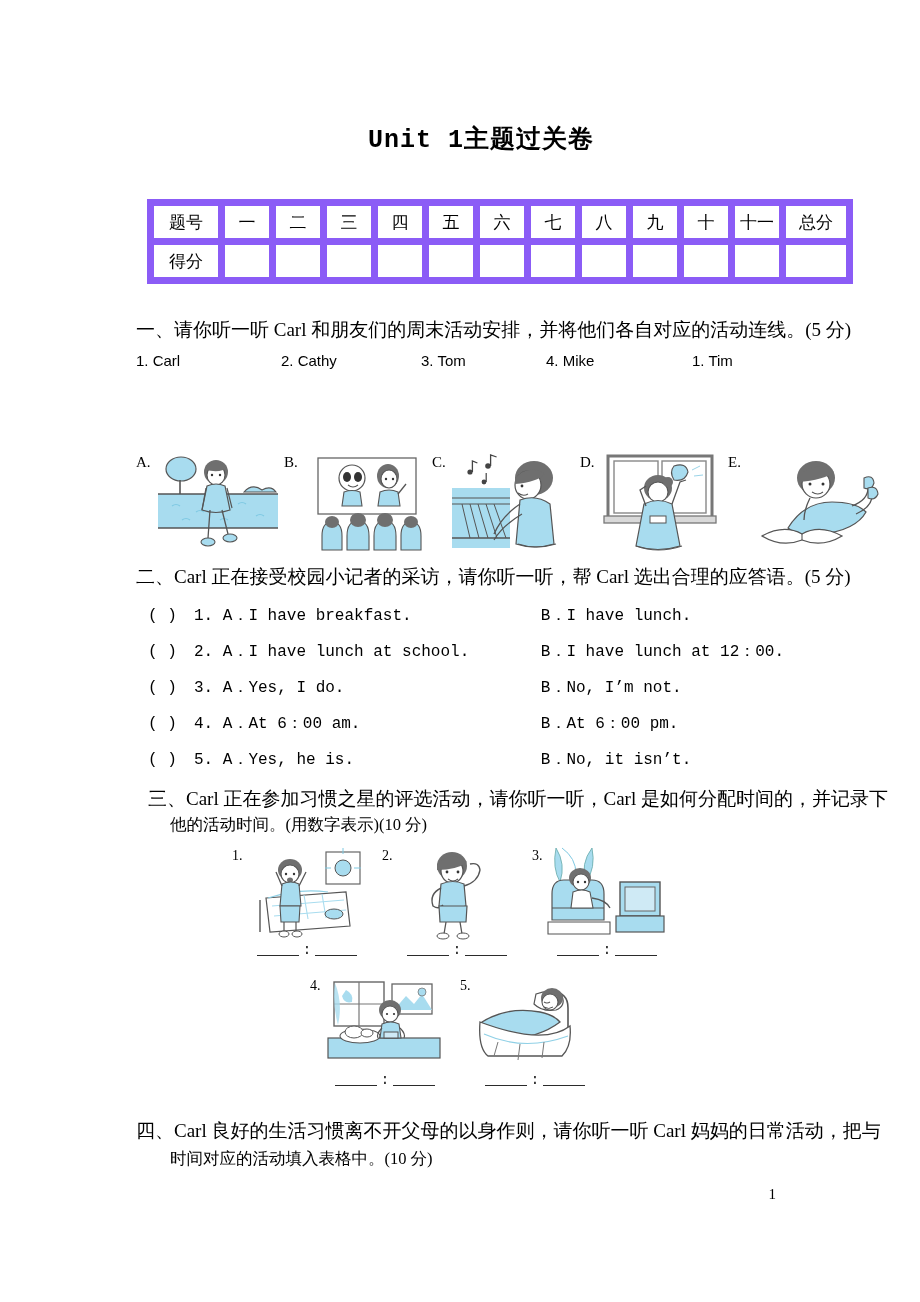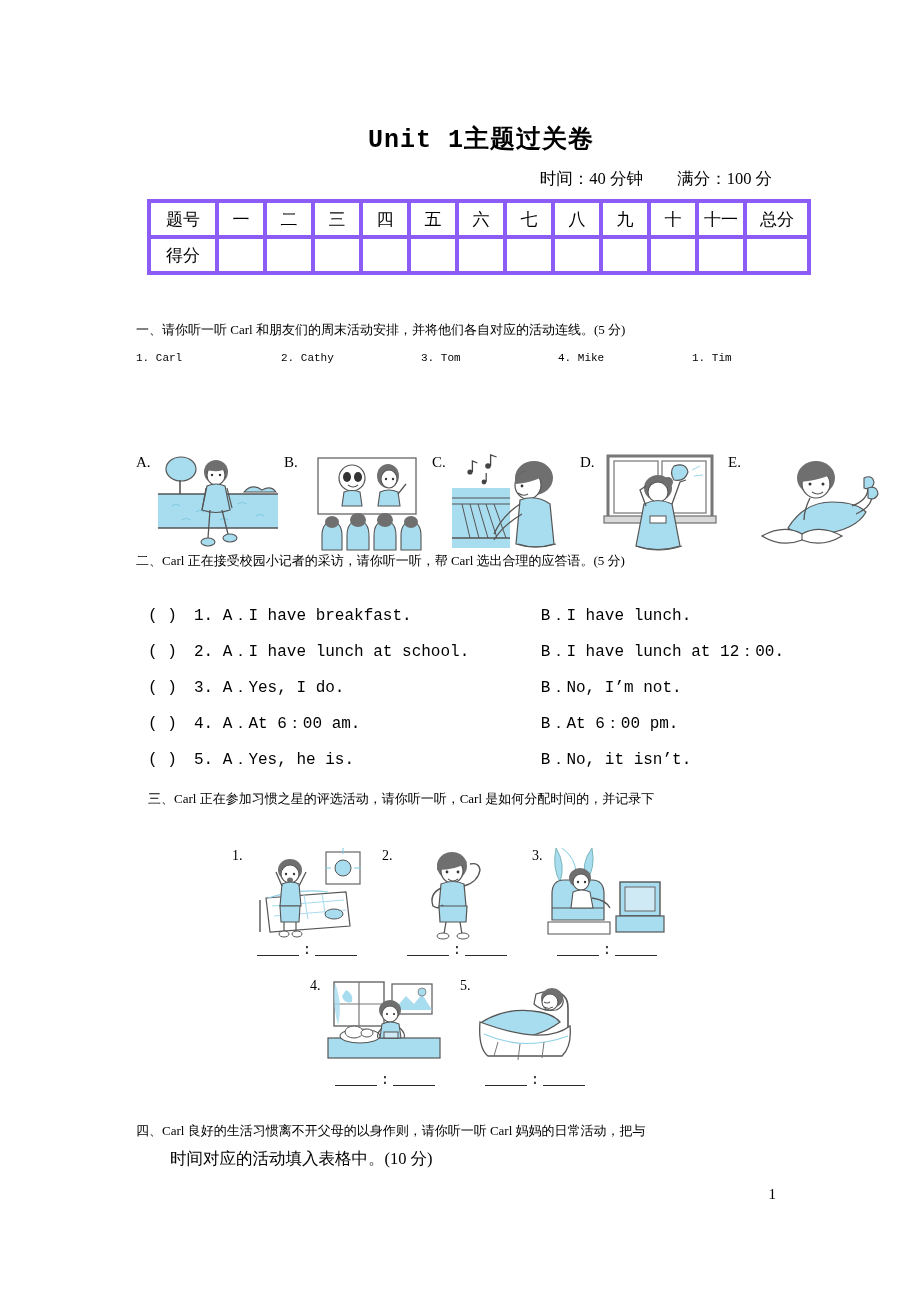--- a/index.html
+++ b/index.html
@@ -46,63 +46,63 @@
 
   
   .score-table {
     position: absolute;
     left: 147px;
     top: 199px;
     border-collapse: collapse;
     font-size: 17px;
   }
   .score-table td {
-    border: 4px solid #8b5cf6;
+    border: 7px solid #8b5cf6;
     height: 32px;
     text-align: center;
     vertical-align: middle;
     padding: 0;
   }
   .score-table td.head-col { width: 64px; }
   .score-table td.num-col  { width: 44px; }
   .score-table td.total-col{ width: 60px; }
 
   
   .part-heading {
     position: absolute;
     left: 0; right: 0;
     text-align: center;
     font-size: 17px;
   }
 
   
   .q-text {
     position: absolute;
-    font-size: 13px;
+    font-size: 19px;
     line-height: 30px;
     white-space: nowrap;
   }
   .q-line2 {
     position: absolute;
     font-size: 16.5px;
     white-space: nowrap;
   }
 
   
   .names-row {
     position: absolute;
     left: 136px;
     top: 352px;
     width: 660px;
     height: 20px;
   }
   .names-row .name {
     position: absolute;
-    font-size: 11px;
-    font-family: Liberation Mono, monospace;
+    font-size: 15px;
+    font-family: Liberation Sans, sans-serif;
     white-space: nowrap;
   }
 
   
   .pics-row {
     position: absolute;
     left: 136px;
     top: 452px;
     width: 664px;
     height: 106px;
@@ -192,25 +192,20 @@
   
   svg { display: block; overflow: visible; }
 </style>
 </head>
 <body>
 
 <div class="page">
 
   <div class="title">Unit 1主题过关卷</div>
 
-  <div class="exam-meta">
-    <span>时间：40 分钟</span>
-    <span class="gap"></span>
-    <span>满分：100 分</span>
-  </div>
 
   <table class="score-table">
     <tbody>
         <tr>
       <td class="head-col">题号</td>
       <td class="num-col">一</td>
       <td class="num-col">二</td>
       <td class="num-col">三</td>
       <td class="num-col">四</td>
       <td class="num-col">五</td>
@@ -240,21 +235,21 @@
   </tbody>
     </table>
 
 
   <div class="q-text" style="left:136px; top:315px;">一、请你听一听 Carl 和朋友们的周末活动安排，并将他们各自对应的活动连线。(5 分)</div>
 
   <div class="names-row">
     <span class="name" style="left:0px;">1. Carl</span>
     <span class="name" style="left:145px;">2. Cathy</span>
     <span class="name" style="left:285px;">3. Tom</span>
-    <span class="name" style="left:422px;">4. Mike</span>
+    <span class="name" style="left:410px;">4. Mike</span>
     <span class="name" style="left:556px;">1. Tim</span>
   </div>
 
   <div class="pics-row">
 
     <div class="pic-cell" style="left:0px;">
       <span class="pic-label">A.</span>
       <div class="pic-art">
         <svg viewBox="0 0 134 106" width="134" height="106">
           <rect x="6" y="42" width="120" height="34" fill="#a8dcef"></rect>
@@ -410,21 +405,21 @@
 
           <path d="M66 46 q-6 12 -6 22" stroke="#555" stroke-width="1.3" fill="none"></path>
 
           <path d="M18 84 q22 -12 40 -2 q18 -10 40 2 q-20 12 -40 4 q-20 8 -40 -4 z" fill="#ffffff" stroke="#555" stroke-width="1.3"></path>
           <path d="M58 82 V88" stroke="#555" stroke-width="1.1"></path>
         </svg>
       </div>
     </div>
   </div>
 
-  <div class="q-text" style="left:136px; top:546px;">二、Carl 正在接受校园小记者的采访，请你听一听，帮 Carl 选出合理的应答语。(5 分)</div>
+  <div class="q-text" style="left:136px; top:562px;">二、Carl 正在接受校园小记者的采访，请你听一听，帮 Carl 选出合理的应答语。(5 分)</div>
 
   <div class="choice-row" style="top:605px;">
     <span class="paren">(    )</span><span>1.</span>
     <span class="opt-a">A．I have breakfast.</span><span class="opt-b">B．I have lunch.</span>
   </div>
   <div class="choice-row" style="top:641px;">
     <span class="paren">(    )</span><span>2.</span>
     <span class="opt-a">A．I have lunch at school.</span><span class="opt-b">B．I have lunch at 12：00.</span>
   </div>
   <div class="choice-row" style="top:677px;">
@@ -434,20 +429,21 @@
   <div class="choice-row" style="top:713px;">
     <span class="paren">(    )</span><span>4.</span>
     <span class="opt-a">A．At 6：00 am.</span><span class="opt-b">B．At 6：00 pm.</span>
   </div>
   <div class="choice-row" style="top:749px;">
     <span class="paren">(    )</span><span>5.</span>
     <span class="opt-a">A．Yes, he is.</span><span class="opt-b">B．No, it isn’t.</span>
   </div>
 
   <div class="q-text" style="left:136px; top:784px;margin-left:12px;">三、Carl 正在参加习惯之星的评选活动，请你听一听，Carl 是如何分配时间的，并记录下</div>
+  <div class="q-line2" style="left:170px; top:814px;">他的活动时间。(用数字表示)(10 分)</div>
 
   <div class="grid3">
 
     <div class="g3-cell" style="left:0px; top:0px;">
       <span class="g3-num">1.</span>
       <div class="g3-art">
         <svg viewBox="0 0 120 92" width="120" height="92">
 
           <rect x="80" y="4" width="34" height="32" fill="#ffffff" stroke="#666" stroke-width="1.2"></rect>
           <circle cx="97" cy="20" r="8" fill="#a8dcef" stroke="#555" stroke-width="1"></circle>

